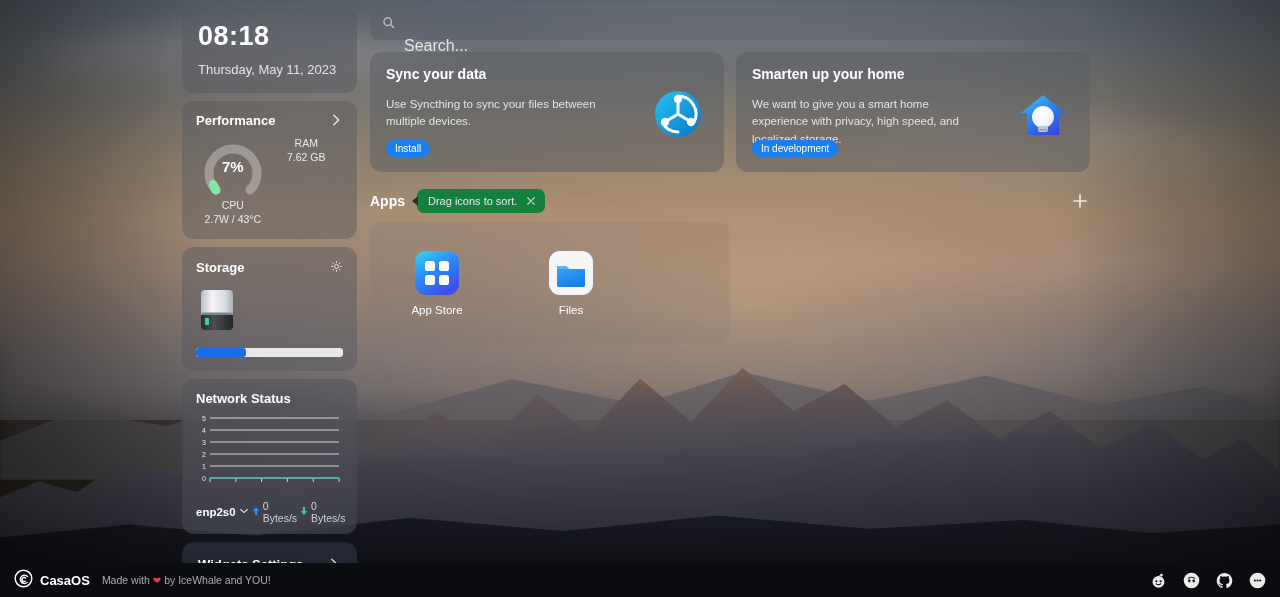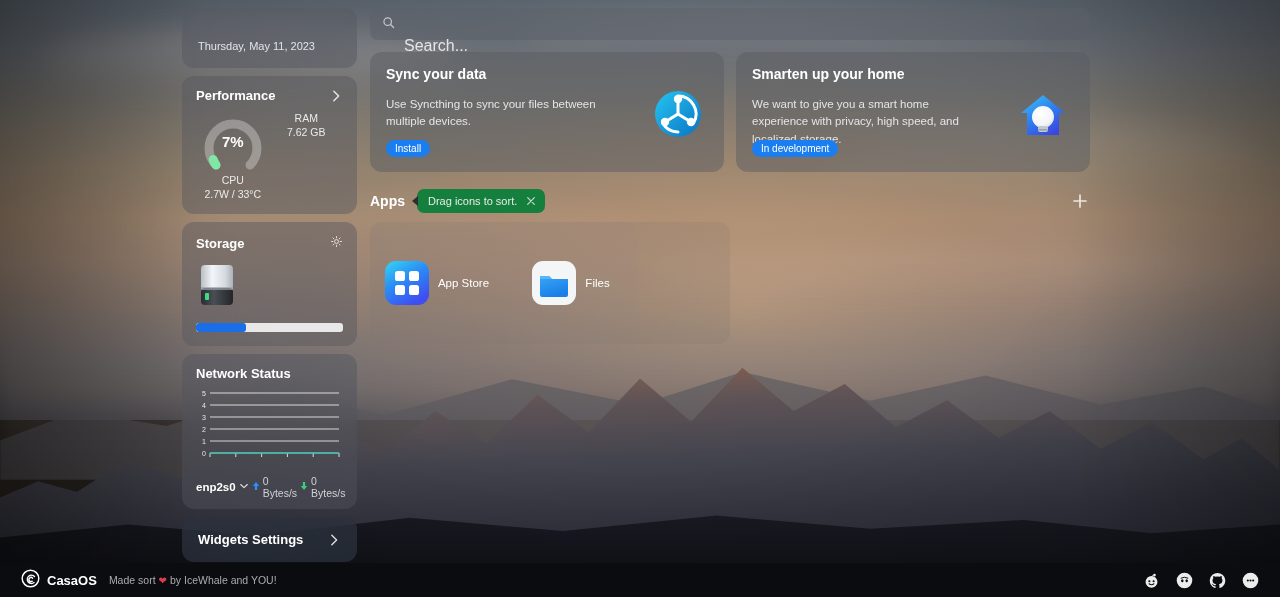--- a/index.html
+++ b/index.html
@@ -99,21 +99,21 @@
     backdrop-filter: blur(22px);
     -webkit-backdrop-filter: blur(22px);
     border-radius: 12px;
     margin-bottom: 8px;
     color: #fff;
   }
 
   
   .clock-panel { padding: 14px 16px 16px; }
   .clock-time { font-size: 27px; font-weight: bold; letter-spacing: .5px; line-height: 1.1; }
-  .clock-date { font-size: 11px; color: #e2e4e7; margin-top: 18px; }
+  .clock-date { font-size: 13px; color: #e2e4e7; margin-top: 10px; }
 
   
   .perf-panel { padding: 12px 14px 14px; }
   .panel-head { display: flex; align-items: center; justify-content: space-between; }
   .panel-title { font-size: 13px; font-weight: bold; }
   .chev { width: 14px; height: 14px; opacity: .85; }
   .gauges { display: flex; justify-content: space-around; margin-top: 8px; }
   .gauge-wrap { text-align: center; width: 72px; }
   .gauge { position: relative; width: 68px; height: 62px; margin: 0 auto; }
   .gauge svg { display: block; }
@@ -205,34 +205,34 @@
   .apps-grid {
     margin-top: 8px;
     background: rgba(120,110,104,0.16);
     border-radius: 12px;
     display: flex; padding: 0;
     width: 360px;
     height: 122px;
   }
   .app-tile {
     width: 134px; height: 122px;
-    display: flex; flex-direction: row; align-items: center; justify-content: center;
+    display: flex; flex-direction: column; align-items: center; justify-content: center;
     gap: 9px; cursor: pointer;
     background: rgba(150,140,134,0.10);
     border-radius: 12px;
   }
   .app-tile:first-child { margin-right: 0; }
   .app-name { font-size: 11.5px; color: #fff; }
   .app-ico { width: 44px; height: 44px; border-radius: 11px; }
 
   
   #footer {
     position: absolute; left: 0; bottom: 0; width: 1280px; height: 34px;
     background: #0b0c10;
-    display: flex; align-items: center; padding: 0 21px;
+    display: flex; align-items: center; padding: 0 14px;
   }
   .brand { display: flex; align-items: center; gap: 7px; }
   .brand-name { font-size: 13px; font-weight: bold; color: #fff; }
   .made { font-size: 10.5px; color: #a9abaf; margin-left: 12px; display: flex; align-items: center; gap: 3px; }
   .heart { color: #e23b4e; font-size: 10px; }
   .socials { margin-left: auto; display: flex; gap: 16px; align-items: center; }
   .soc { width: 17px; height: 17px; cursor: pointer; opacity: .92; }
 </style>
 </head>
 <body>
@@ -251,20 +251,21 @@
   <div class="snow-lit"></div>
   <div class="foreground"></div>
   <div class="vignette"></div>
 </div>
 
 <div id="app">
 
   <div id="sidebar">
 
     <div class="panel clock-panel">
+      <div class="clock-time">08:18</div>
       <div class="clock-date">Thursday, May 11, 2023</div>
     </div>
 
     <div class="panel perf-panel">
       <div class="panel-head">
         <span class="panel-title">Performance</span>
         <span class="chev">
           <svg viewBox="0 0 16 16" width="14" height="14">
               <path d="M5.5 2.5 L11 8 L5.5 13.5" fill="none" stroke="#ffffff" stroke-width="1.6" stroke-linecap="round" stroke-linejoin="round"></path>
             </svg>
@@ -274,21 +275,21 @@
 
         <div class="gauge-wrap">
           <div class="gauge">
             <svg width="68" height="62" viewBox="0 0 68 62">
               <path d="M17 54 A24 24 0 1 1 51 54" fill="none" stroke="rgba(255,255,255,0.30)" stroke-width="9" stroke-linecap="round"></path>
               <path d="M17 54 A24 24 0 0 1 14.2 48.6" fill="none" stroke="#7ee8a5" stroke-width="9" stroke-linecap="round"></path>
             </svg>
             <div class="gauge-val">7%</div>
           </div>
           <div class="gauge-label">CPU</div>
-          <div class="gauge-sub">2.7W / 33°C</div>
+          <div class="gauge-sub">2.7W / 43°C</div>
         </div>
 
         <div class="gauge-wrap">
           <div class="gauge-label">RAM</div>
           <div class="gauge-sub">7.62 GB</div>
         </div>
 
       </div>
     </div>
 
@@ -526,21 +527,21 @@
     <span class="brand">
       <span>
         <svg width="19" height="19" viewBox="0 0 24 24">
           <circle cx="12" cy="12" r="10.5" fill="none" stroke="#ffffff" stroke-width="1.8"></circle>
           <path d="M17 9.5 a5.2 5.2 0 1 0 -0.6 7.6 M14.6 11.6 a2.6 2.6 0 1 0 -0.4 3.8" fill="none" stroke="#ffffff" stroke-width="1.8" stroke-linecap="round"></path>
         </svg>
       </span>
       <span class="brand-name">CasaOS</span>
     </span>
     <span class="made">
-      <span>Made sort</span>
+      <span>Made with</span>
       <span class="heart">❤</span>
       <span>by IceWhale and YOU!</span>
     </span>
 
     <span class="socials">
       <span class="soc">
         <svg viewBox="0 0 24 24" width="17" height="17">
           <circle cx="12" cy="14" r="8.4" fill="#ffffff"></circle>
           <circle cx="16.2" cy="4.4" r="1.9" fill="#ffffff"></circle>
           <path d="M12 6.2 L14.8 4.6" stroke="#ffffff" stroke-width="1.3"></path>

